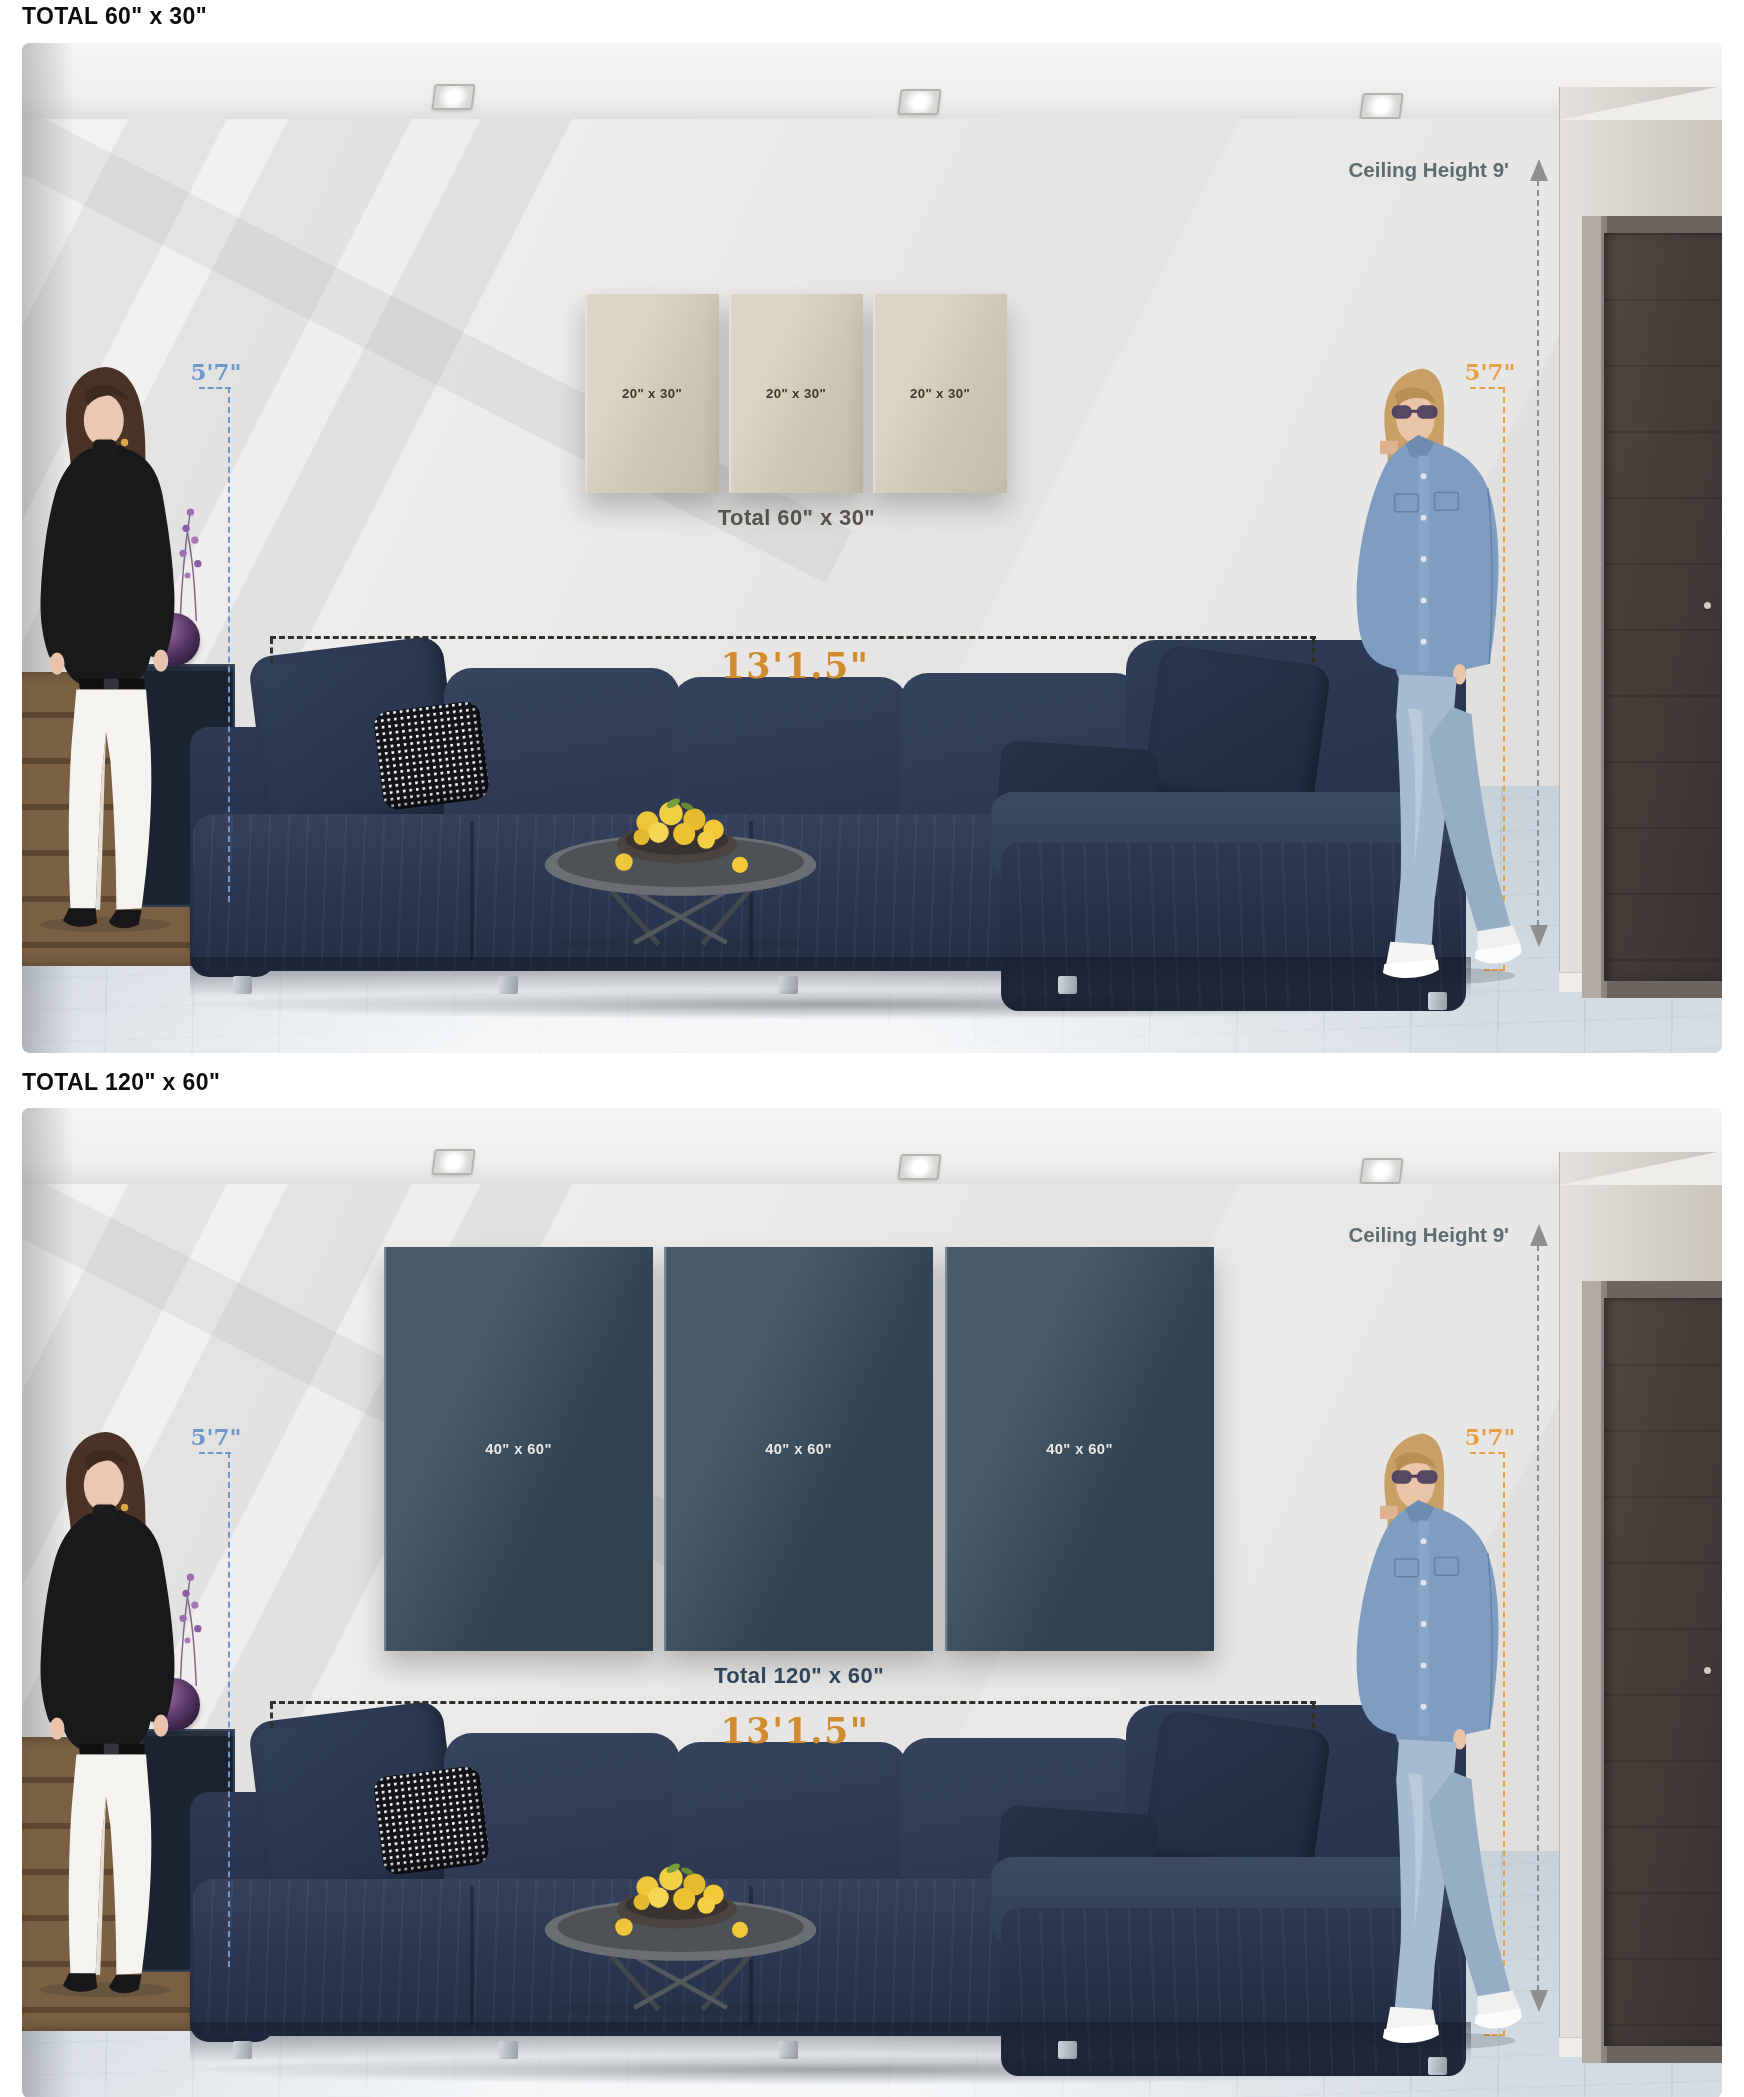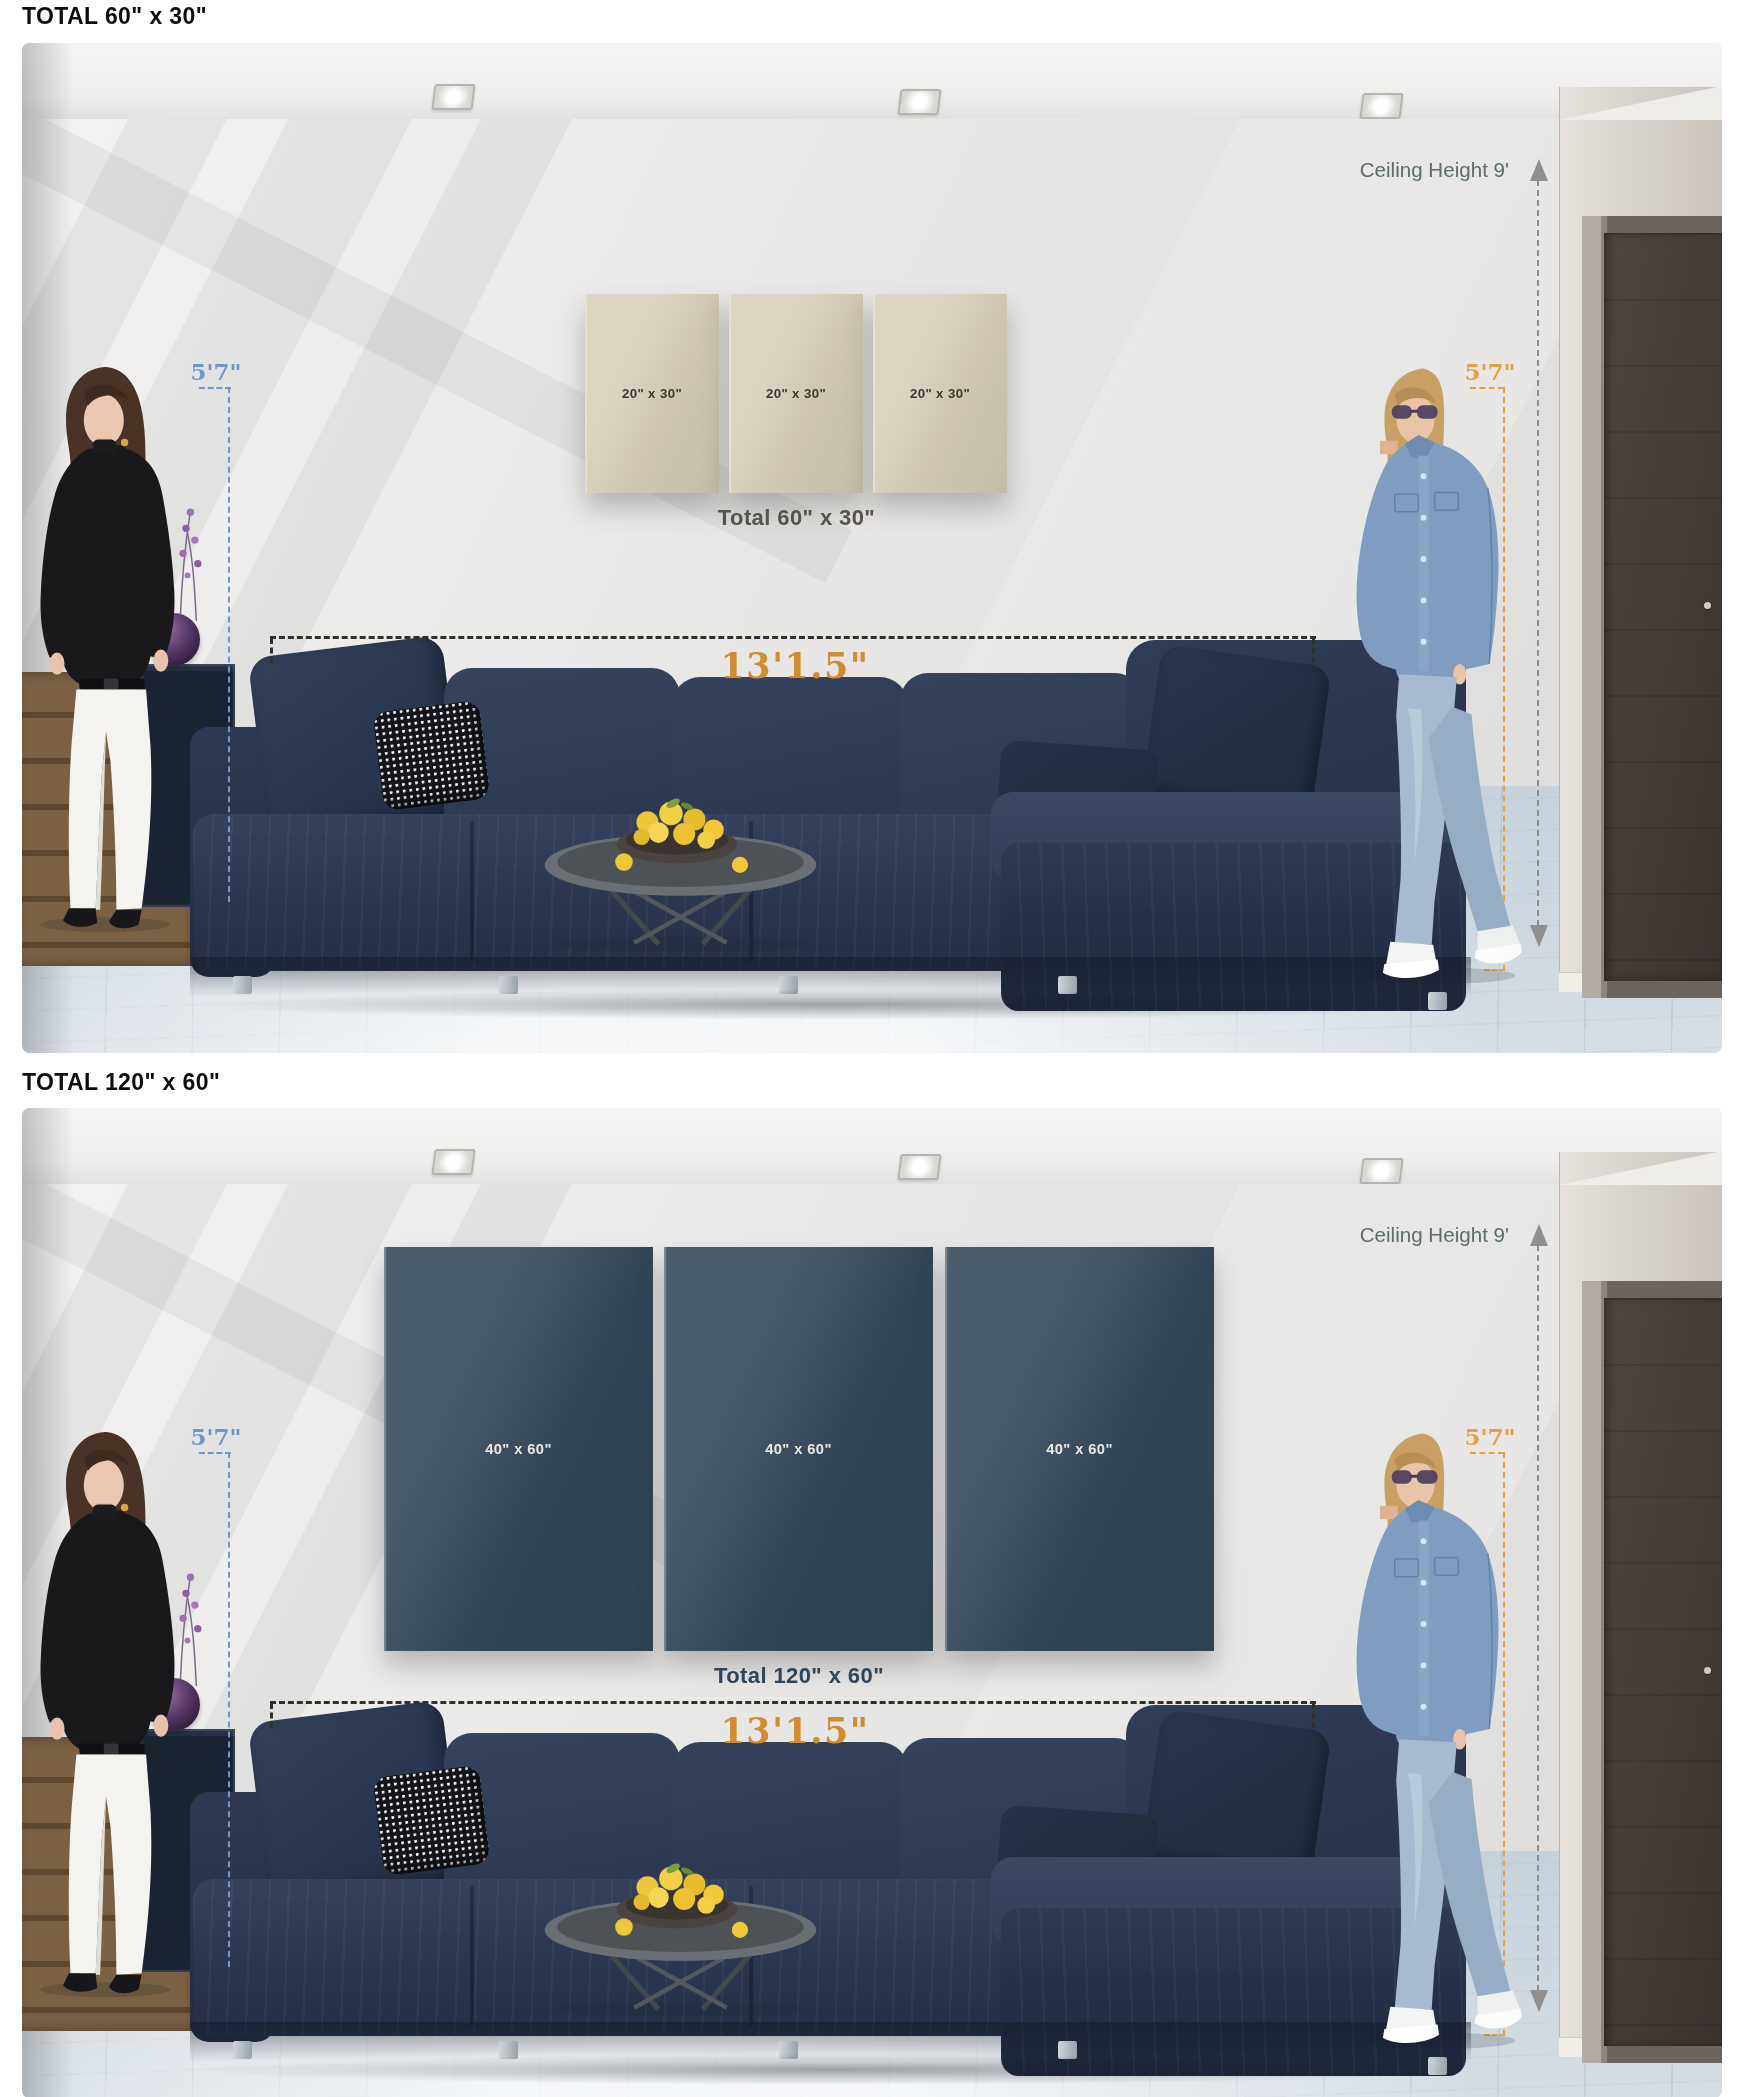--- a/index.html
+++ b/index.html
@@ -67,21 +67,21 @@
   #scene-small .panel{top:251px;width:134px;height:199px;}
   #scene-large .panel{top:139px;width:269px;height:404px;}
   #scene-small .panel-label{font-size:13.2px;}
   #scene-large .panel-label{font-size:14.7px;}
   .total-caption{position:absolute;text-align:center;font-weight:bold;font-size:22px;color:var(--caption-fg,#444);letter-spacing:0.4px;}
   #scene-small .total-caption{left:563px;width:423px;top:462px;}
   #scene-large .total-caption{left:362px;width:830px;top:555px;}
 
   
   .ceiling-height-label{position:absolute;left:1244px;top:115px;width:243px;text-align:right;
-    font-size:20.6px;font-weight:normal;color:var(--c-ceiltext,#5d6c70);}
+    font-size:20.6px;font-weight:bold;color:var(--c-ceiltext,#5d6c70);}
   .gray-vline{position:absolute;left:1515px;top:137px;height:746px;width:0;border-left:2.9px dashed var(--c-gray,#8f8f8d);}
   .arrow{position:absolute;width:0;height:0;border-left:9.6px solid transparent;border-right:9.6px solid transparent;}
   .arrow-up{left:1508px;top:116px;border-bottom:22px solid var(--c-gray,#8f8f8d);}
   .arrow-down{left:1508px;top:882px;border-top:22px solid var(--c-gray,#8f8f8d);}
 
   .height-label{position:absolute;top:315px;width:74px;text-align:center;
     font-family:"DejaVu Serif",serif;font-weight:bold;font-size:23px;}
   .height-label.blue{left:157px;color:var(--c-blue,#6f97c9);}
   .height-label.orange{left:1431px;color:var(--c-orange,#e6a042);}
   .hdash{position:absolute;top:344px;height:0;border-top:2.9px dashed;}

